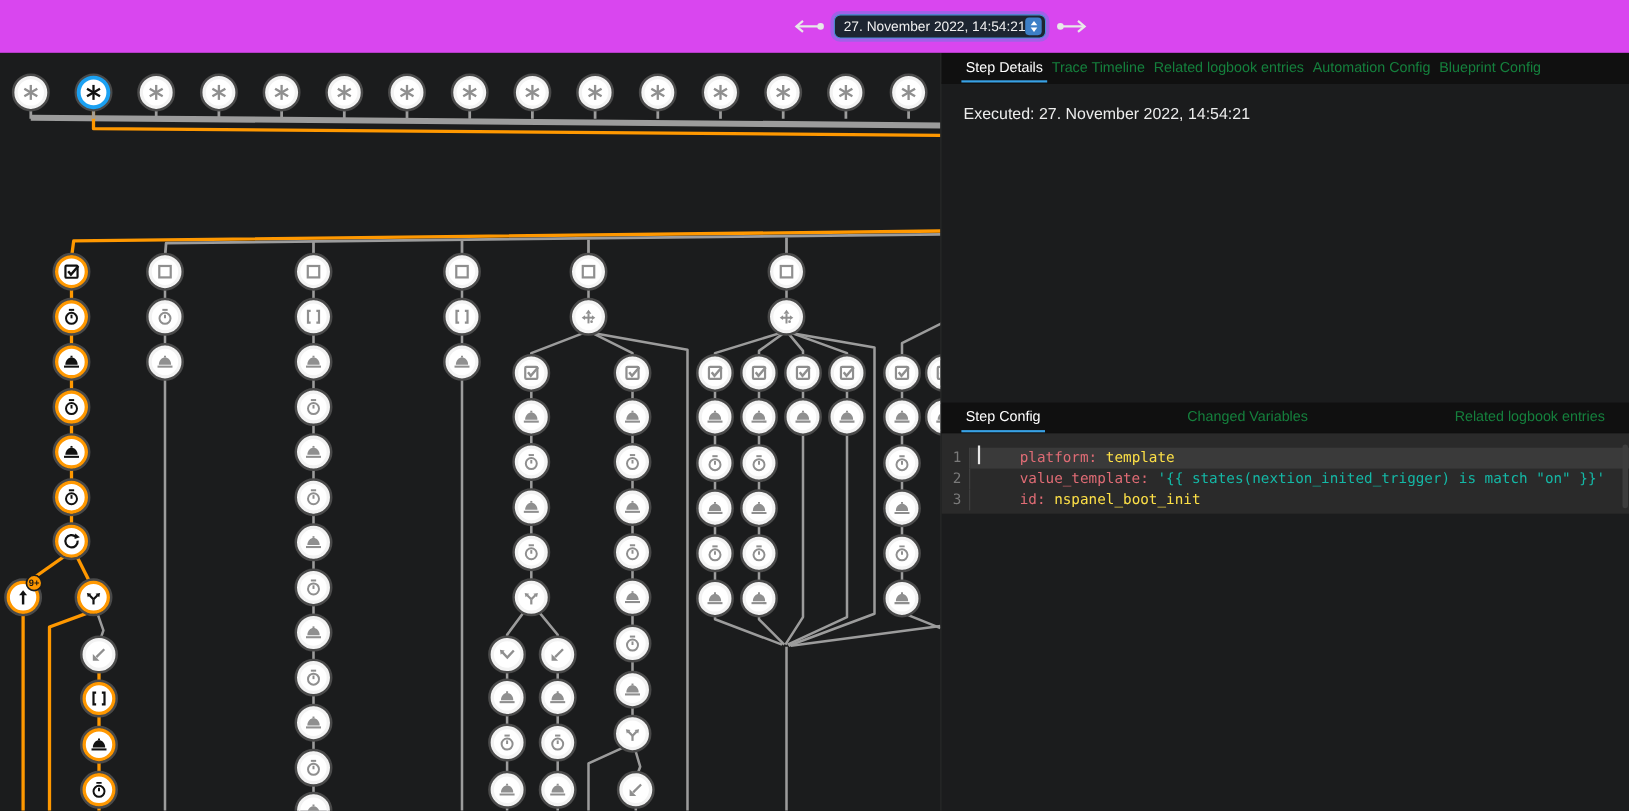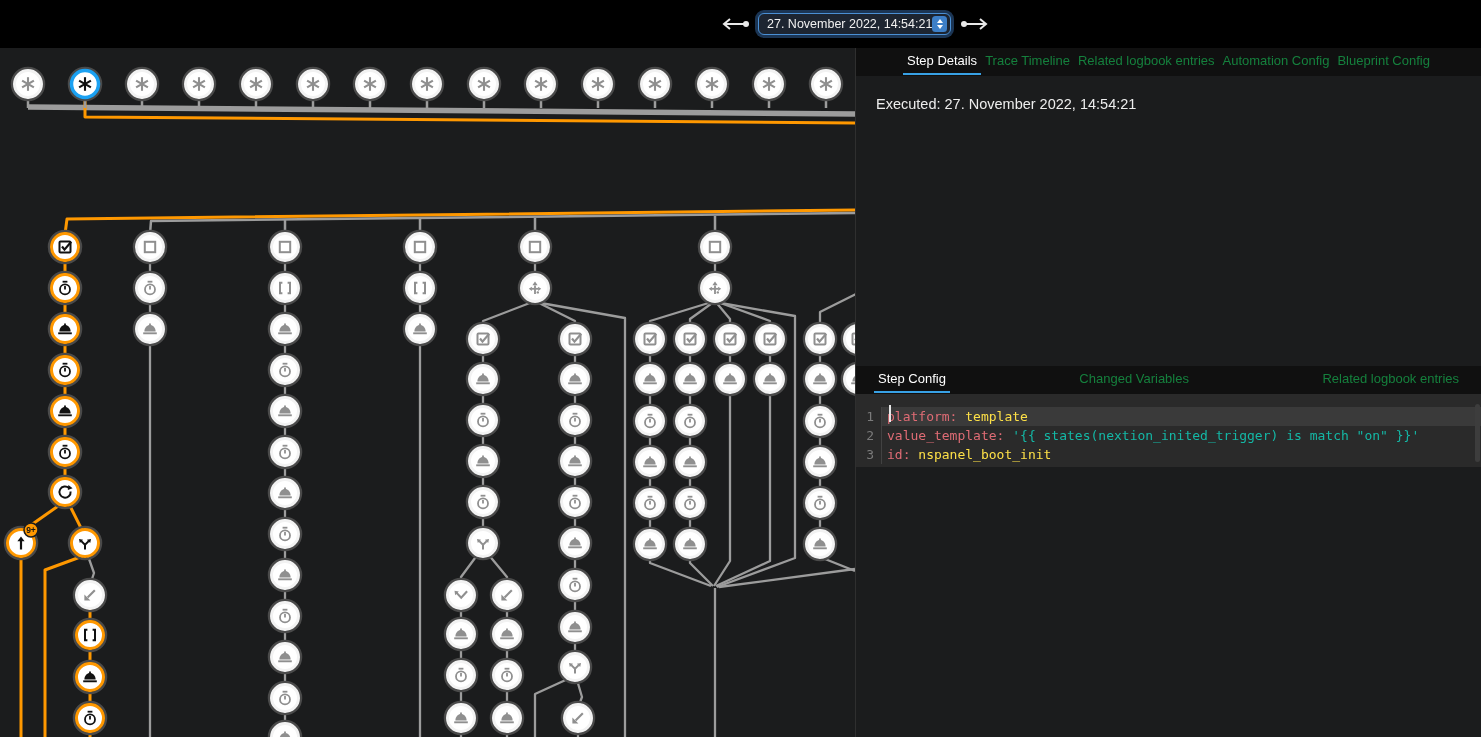--- a/index.html
+++ b/index.html
@@ -1,20 +1,20 @@
 <!DOCTYPE html>
 <html><head>
 <meta charset="utf-8">
 <style>
   * { margin:0; padding:0; box-sizing:border-box; }
   html,body { width:1481px; height:737px; overflow:hidden; background:#1b1c1d;
               font-family:"Liberation Sans", sans-serif; }
   
   .topbar { position:absolute; left:0; top:0; width:1481px; height:48px;
-            background:#000000; z-index:30; }
+            background:#d946ef; z-index:30; }
   .nav-btn { position:absolute; top:14px; width:32px; height:20px; cursor:pointer;
              display:flex; align-items:center; justify-content:center; }
   .nav-prev { left:720px; } .nav-next { left:958px; }
   .run-select { position:absolute; left:758px; top:13px; width:193px; height:22px;
                 background:#1d2531; border:1.5px solid #4a8fd4; border-radius:6px;
                 box-shadow:0 0 0 3px rgba(70,140,220,.38);
                 display:flex; align-items:center; cursor:pointer; }
   .run-select .val { flex:1; color:#f0f0f0; font-size:12.5px; text-align:center;
                      padding-left:8px; white-space:nowrap; }
   .stepper { width:15px; height:16px; margin-right:3px; border-radius:3.5px;
@@ -26,37 +26,37 @@
   .stepper i.dn { border-top:4px solid #fff; }
   
   #trace-svg { position:absolute; left:0; top:0; z-index:1; }
   .v-divider { position:absolute; left:855px; top:48px; width:1px; height:689px;
                background:#2f2f2f; z-index:10; }
   
   .panel { position:absolute; left:856px; top:48px; width:625px; height:689px;
            background:#1b1c1d; z-index:20; color:#e6e6e6; }
   .tabstrip { background:#101010; height:28px; display:flex; align-items:stretch;
               border-bottom:1px solid #101010; }
-  .tabstrip.main { justify-content:center; padding:0 18px; }
+  .tabstrip.main { justify-content:flex-start; padding:0 18px; }
   .tabstrip.config { justify-content:space-between; gap:40px; padding:0 18px; }
   .tab { display:flex; align-items:center; padding:0 4px; font-size:13px;
          color:#15803d; cursor:pointer; border-bottom:2px solid transparent;
          white-space:nowrap; }
   .tab.active { color:#ffffff; border-bottom-color:#38a1e5; }
   .executed { font-size:14.5px; color:#ededed; padding:20px 0 0 20px; }
   .section-gap { height:254px; }
   
   .code-block { position:relative; background:#2a2a2a; padding:13px 0 3px 0;
                 font-family:"DejaVu Sans Mono", monospace; font-size:13px; }
   .code-line { display:flex; line-height:19px; height:19px; }
   .code-line.active-line .code-text { background:#3a3a3a; }
   .gutter { width:26px; flex:0 0 26px; text-align:right; padding-right:7px;
             color:#7a7a7a; border-right:1px solid #424242; user-select:none; }
   .code-text { flex:1; padding-left:5px; white-space:pre; color:#d8d8d8; }
-  .tok-key { color:#e06c75; }
+  .tok-key { color:#e06c75;margin-left:40px; }
   .tok-string { color:#14b8a6; }
   .tok-plain { color:#fde047; }
   .cursor { position:absolute; left:33px; top:11px; width:1.5px; height:17px;
             background:#e8e8e8; }
   .code-scrollbar { position:absolute; right:1px; top:10px; width:5px; height:58px;
                     background:#3d3d3d; border-radius:3px; }
 </style>
 </head>
 <body>
 

